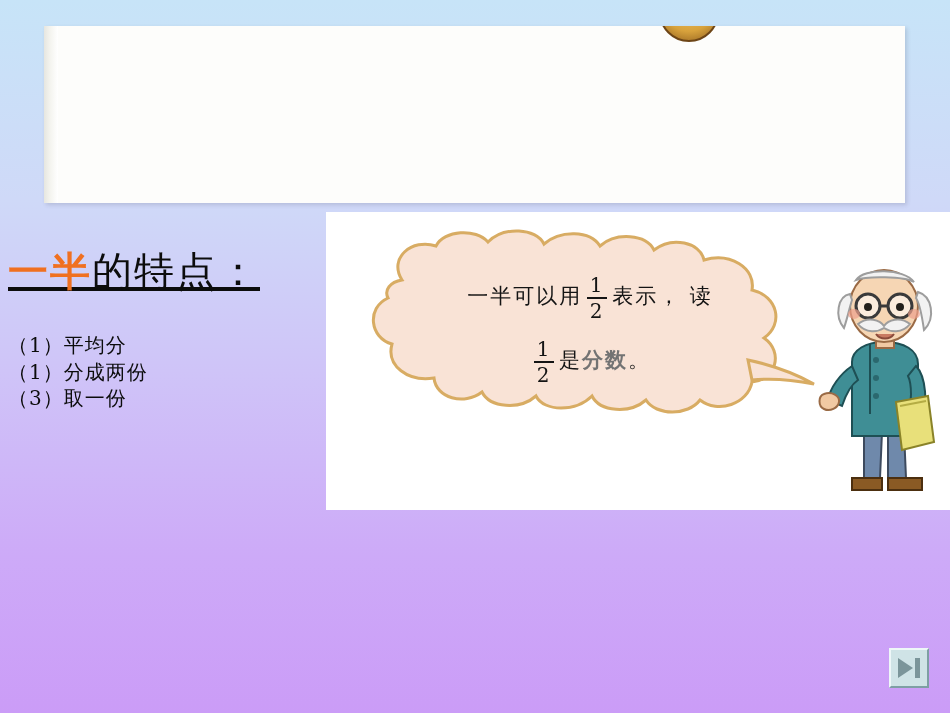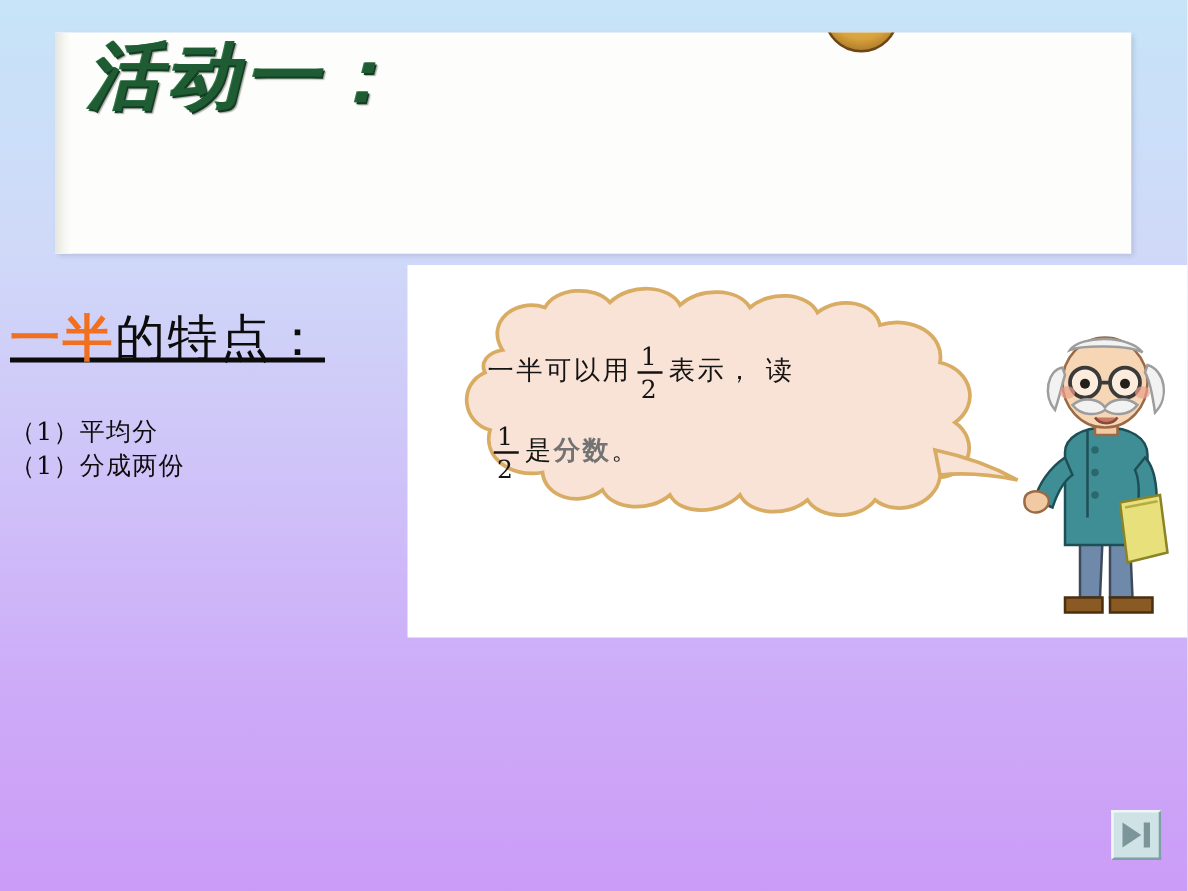--- a/index.html
+++ b/index.html
@@ -92,20 +92,21 @@
     overflow: hidden;
   }
 
   
   #bubble {
     position: absolute;
     left: 18px;
     top: 16px;
     width: 472px;
     height: 188px;
+    text-align: center;
   }
   #bubble svg { display: block; }
   #bubble-text {
     position: absolute;
     left: 46px;
     top: 36px;
     width: 400px;
     font-family: "DejaVu Serif", "Liberation Serif", serif;
     font-size: 21px;
     color: #141414;
@@ -193,21 +194,20 @@
 </style>
 </head>
 <body>
 
 <div id="slide">
 
   <div id="banner">
     <div class="paper-edge"></div>
     <div class="disc"></div>
 
-    <div id="banner-title">活动一：</div>
 
   </div>
 
   <div id="picture-box">
 
     <div id="bubble">
       <svg width="472" height="188" viewBox="0 0 472 188" xmlns="http://www.w3.org/2000/svg">
         <path d="M58,52
                  C44,30 68,10 92,18
                  C100,2 132,0 144,14
@@ -293,20 +293,21 @@
     </div>
   </div>
 
   <div id="left-block">
     <div id="left-heading">
       <span class="orange">一半</span><span>的特点：</span>
     </div>
     <ul id="bullet-list">
       <li>（1）平均分</li>
       <li>（1）分成两份</li>
+      <li>（3）取一份</li>
     </ul>
   </div>
 
   <div id="next-button">
     <svg width="26" height="24" viewBox="0 0 26 24" xmlns="http://www.w3.org/2000/svg">
       <polygon points="2,2 2,22 17,12" fill="#7b959a"></polygon>
       <rect x="19" y="2" width="5" height="20" fill="#7b959a"></rect>
     </svg>
   </div>
 

